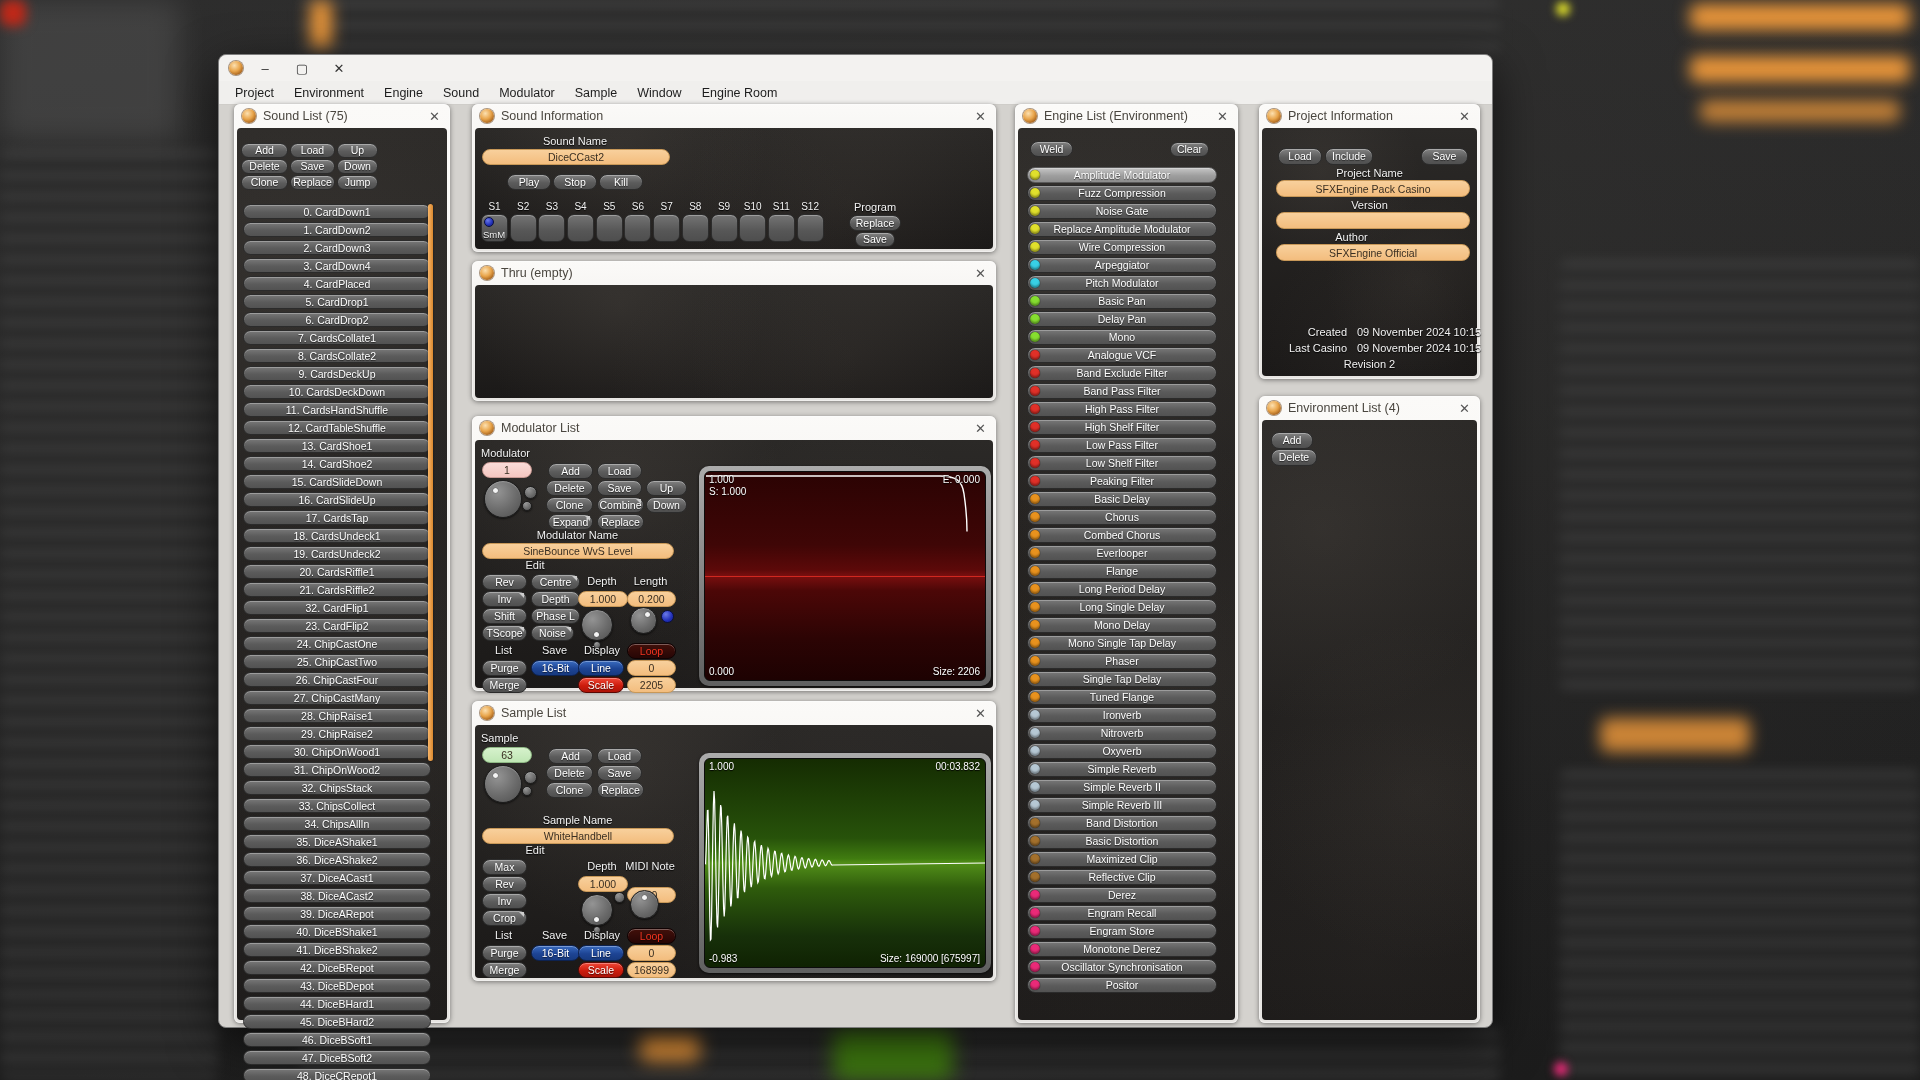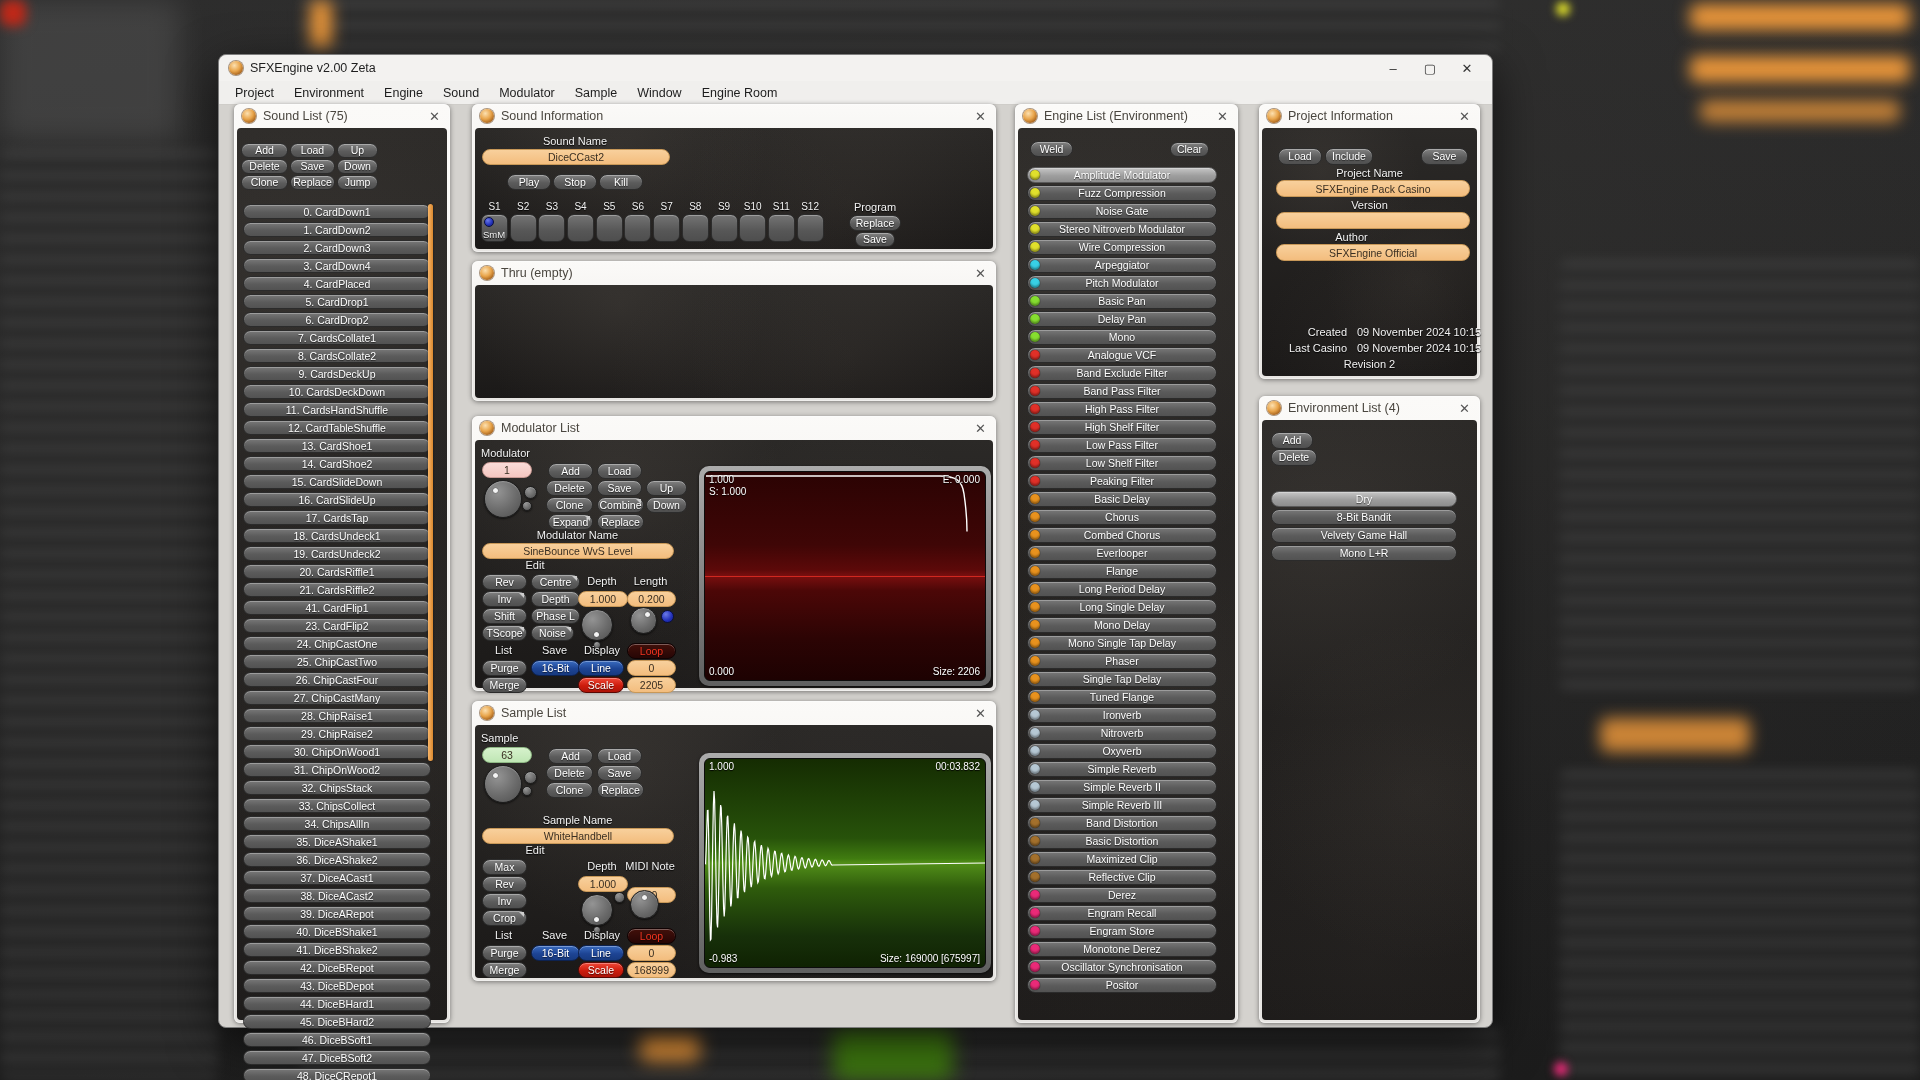--- a/index.html
+++ b/index.html
@@ -100,21 +100,20 @@
   <div class="blur" style="left:1700px;top:100px;width:200px;height:22px;background:#e8953a;opacity:.8;"></div>
   <div class="blur" style="left:1600px;top:718px;width:150px;height:34px;background:#e8953a;opacity:.85;"></div>
   <div class="blur" style="left:833px;top:1028px;width:120px;height:52px;background:#3f7a10;filter:blur(10px);"></div>
   <div class="blur" style="left:640px;top:1035px;width:60px;height:26px;background:#e8953a;filter:blur(9px);"></div>
   <div class="blur" style="left:1556px;top:2px;width:14px;height:14px;background:#e2e22a;filter:blur(4px);border-radius:50%;"></div>
   <div class="blur" style="left:1554px;top:1062px;width:14px;height:14px;background:#ea2a78;filter:blur(4px);border-radius:50%;"></div>
 
   <div class="window">
     <div class="titlebar">
       <span class="appicon"></span>
-      <span class="title">SFXEngine v2.00 Zeta</span>
       <span class="winbtn">–</span>
       <span class="winbtn">▢</span>
       <span class="winbtn">✕</span>
     </div>
     <div class="menubar">
 
     <span class="menu-item">Project</span>
         <span class="menu-item">Environment</span>
         <span class="menu-item">Engine</span>
         <span class="menu-item">Sound</span>
@@ -157,21 +156,21 @@
             <div class="item">12. CardTableShuffle</div>
             <div class="item">13. CardShoe1</div>
             <div class="item">14. CardShoe2</div>
             <div class="item">15. CardSlideDown</div>
             <div class="item">16. CardSlideUp</div>
             <div class="item">17. CardsTap</div>
             <div class="item">18. CardsUndeck1</div>
             <div class="item">19. CardsUndeck2</div>
             <div class="item">20. CardsRiffle1</div>
             <div class="item">21. CardsRiffle2</div>
-            <div class="item">41. CardFlip1</div>
+            <div class="item">32. CardFlip1</div>
             <div class="item">23. CardFlip2</div>
             <div class="item">24. ChipCastOne</div>
             <div class="item">25. ChipCastTwo</div>
             <div class="item">26. ChipCastFour</div>
             <div class="item">27. ChipCastMany</div>
             <div class="item">28. ChipRaise1</div>
             <div class="item">29. ChipRaise2</div>
             <div class="item">30. ChipOnWood1</div>
             <div class="item">31. ChipOnWood2</div>
             <div class="item">32. ChipsStack</div>
@@ -435,21 +434,21 @@
               <span>Fuzz Compression</span>
             </div>
 
             <div class="item tall">
               <span class="edot" style="background-color: rgb(224, 224, 44);"></span>
               <span>Noise Gate</span>
             </div>
 
             <div class="item tall">
               <span class="edot" style="background-color: rgb(224, 224, 44);"></span>
-              <span>Stereo Nitroverb Modulator</span>
+              <span>Replace Amplitude Modulator</span>
             </div>
 
             <div class="item tall">
               <span class="edot" style="background-color: rgb(224, 224, 44);"></span>
               <span>Wire Compression</span>
             </div>
 
             <div class="item tall">
               <span class="edot" style="background-color: rgb(56, 208, 230);"></span>
               <span>Arpeggiator</span>
@@ -684,23 +683,16 @@
 
     <div class="panel" style="left:1040px;top:341px;width:221px;height:627px;">
       <div class="ptitle">
         <span class="appicon"></span>
         <span class="ptext">Environment List (4)</span>
         <span class="pclose">✕</span>
       </div>
       <div class="pbody">
         <div class="db" style="left:9px;top:12px;width:40px;height:15px;">Add</div>
         <div class="db" style="left:9px;top:29px;width:44px;height:15px;">Delete</div>
-        <div style="position:absolute;left:9px;top:71px;width:186px;">
-
-        <div class="item tall selected">Dry</div>
-            <div class="item tall">8-Bit Bandit</div>
-            <div class="item tall">Velvety Game Hall</div>
-            <div class="item tall">Mono L+R</div>
-          </div>
       </div>
     </div>
   </div>
 </div>
 
 </body></html>

